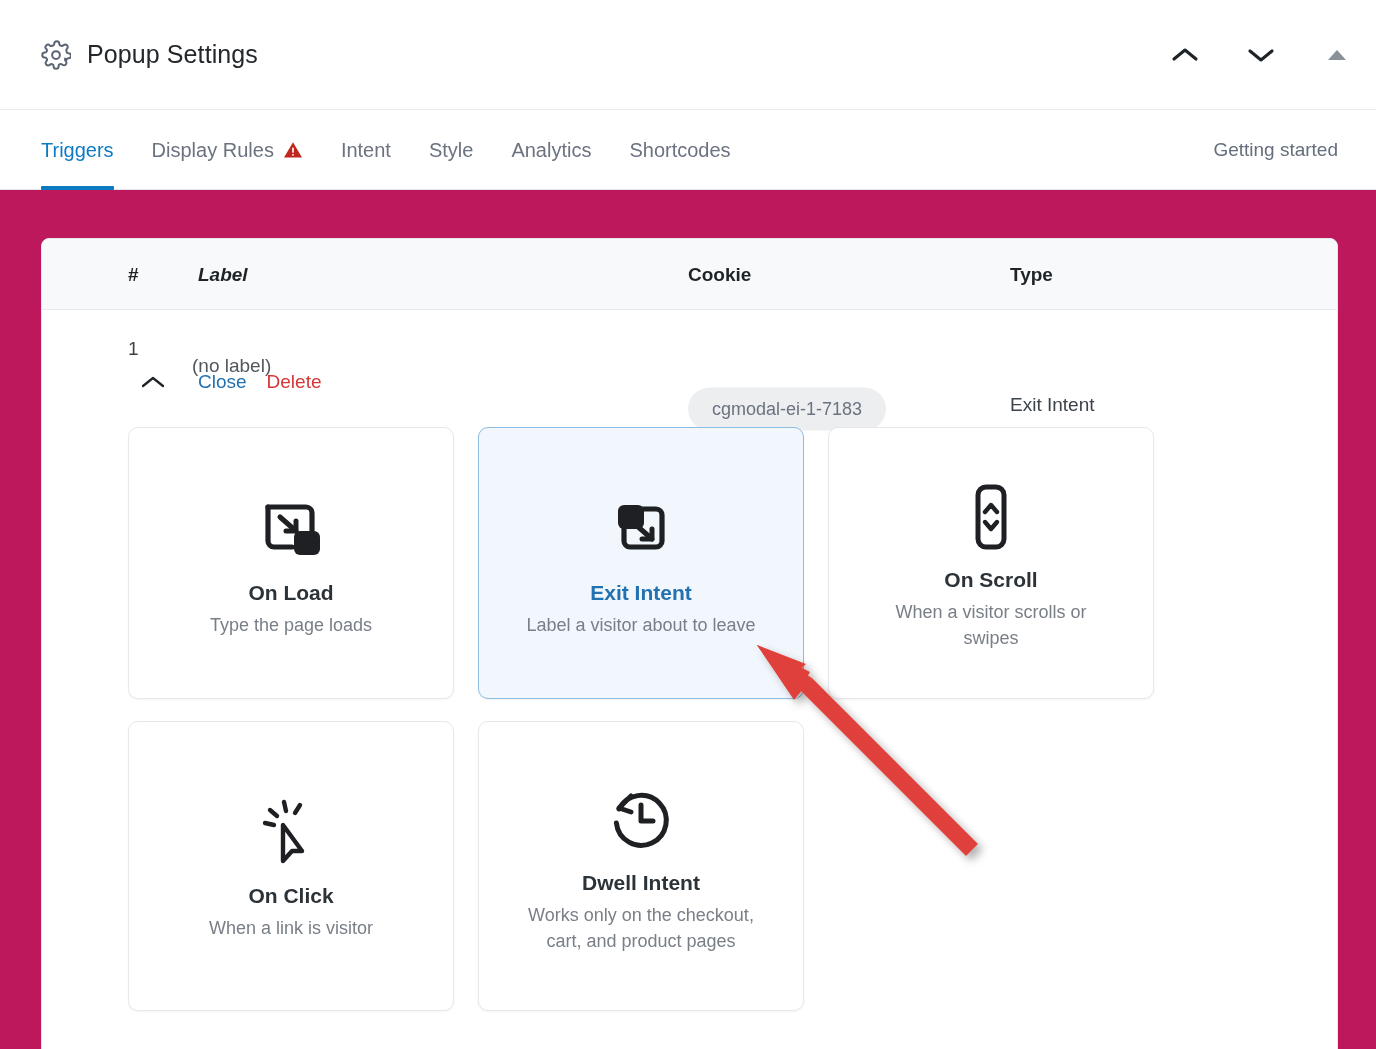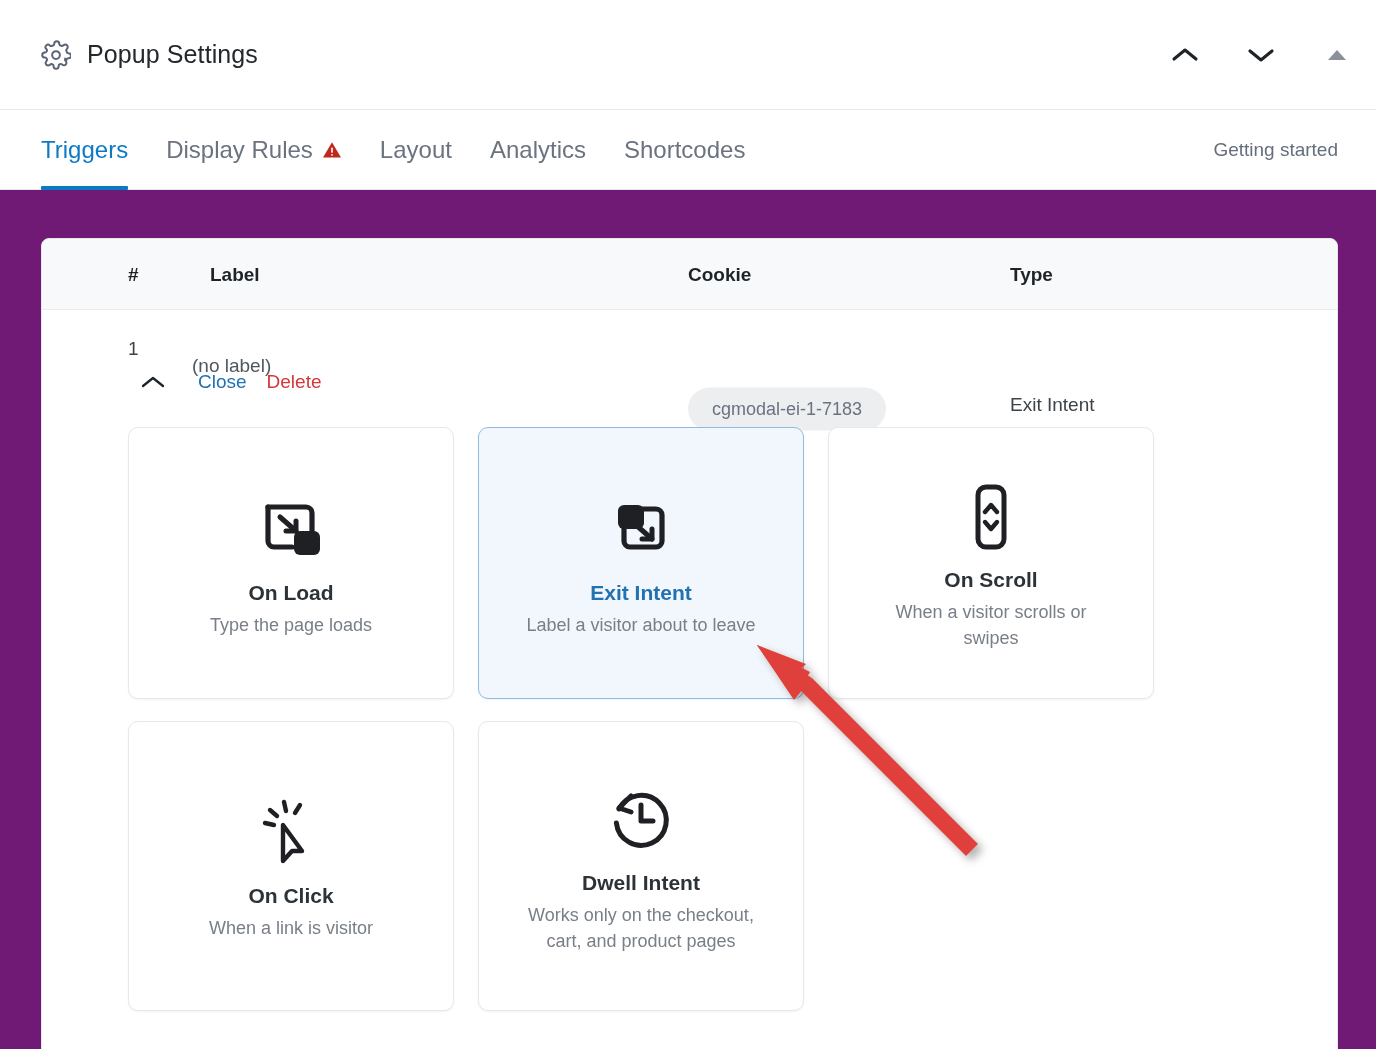--- a/index.html
+++ b/index.html
@@ -6,21 +6,21 @@
   html, body {
     margin: 0; padding: 0;
     width: 1376px; height: 1049px;
     background: #ffffff;
     font-family: "Liberation Sans", sans-serif;
     overflow: hidden;
   }
   #root {
     position: relative;
     width: 1376px; height: 1049px;
-    background: #701a75;
+    background: #be185d;
   }
 
   
   .header {
     position: absolute; left: 0; top: 0;
     width: 1376px; height: 110px;
     background: #ffffff;
     border-bottom: 1px solid #e8eaed;
     display: flex; align-items: center;
   }
@@ -52,21 +52,21 @@
     border-bottom: 1px solid #e3e6e9;
   }
   .tabs {
     position: absolute; left: 41px; top: 0;
     height: 80px; display: flex; align-items: center; gap: 0;
   }
   .tab {
     position: relative; height: 80px;
     display: flex; align-items: center; gap: 9px;
     padding: 0 19px;
-    font-size: 24px; color: #6b7280;
+    font-size: 20px; color: #6b7280;
     cursor: pointer; white-space: nowrap;
   }
   .tab:first-child { padding-left: 0; }
   .tab.active { color: #0e7ac4; }
   .tab.active::after {
     content: ""; position: absolute;
     left: 0; right: 19px; bottom: 0;
     height: 4px; background: #0b7ac0; border-radius: 1px;
   }
   .warn-icon { width: 20px; height: 18px; display: block; }
@@ -91,21 +91,21 @@
     background: #f8f9fa;
     border-bottom: 1px solid #e9ebee;
     position: relative;
   }
   .th {
     position: absolute; top: 0; height: 71px;
     display: flex; align-items: center;
     font-size: 19px; font-weight: 700; color: #1d2327;
   }
   .th-num    { left: 86px; }
-  .th-label  { left: 168px; }
+  .th-label  { left: 156px; font-style: italic; }
   .th-cookie { left: 646px; }
   .th-type   { left: 968px; }
 
   .row { position: relative; }
   .cell-num {
     position: absolute; left: 86px; top: 28px;
     font-size: 19px; color: #3c434a;
   }
   .row-collapse {
     position: absolute; left: 96px; top: 60px;
@@ -229,23 +229,26 @@
         <span>
           <svg class="warn-icon" viewBox="0 0 22 20">
             <path d="M11 1.3 21 18.3H1z" fill="#c0281e"></path>
             <rect x="10.1" y="7.2" width="1.8" height="6" rx="0.9" fill="#ffffff"></rect>
             <circle cx="11" cy="15.4" r="1.05" fill="#ffffff"></circle>
           </svg>
         </span>
       </div>
 
       <div class="tab">
-        <span>Layout</span>
-      </div>
-
+        <span>Intent</span>
+      </div>
+
+      <div class="tab">
+        <span>Style</span>
+      </div>
 
       <div class="tab">
         <span>Analytics</span>
       </div>
 
       <div class="tab">
         <span>Shortcodes</span>
       </div>
     </div>
 

